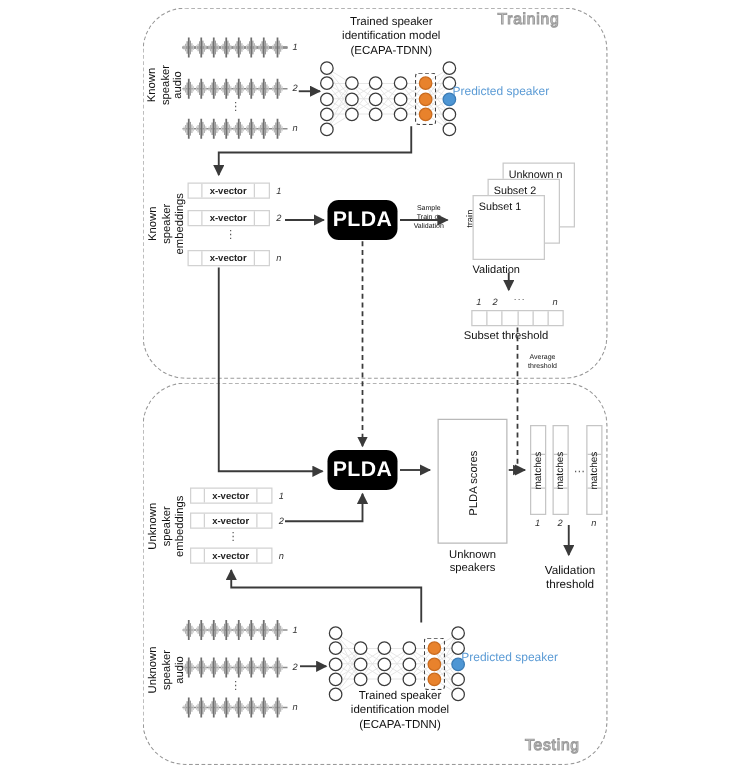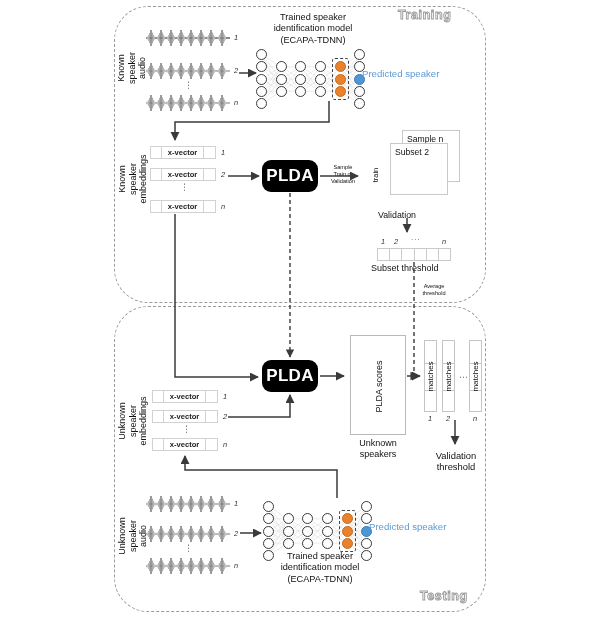--- a/index.html
+++ b/index.html
@@ -1,20 +1,20 @@
 <!DOCTYPE html>
 <html><head>
 <meta charset="utf-8">
 <style>
   html,body{margin:0;padding:0;background:#ffffff;}
   body{width:600px;height:621px;position:relative;font-family:"Liberation Sans",sans-serif;color:#111;overflow:hidden;}
   #stage{position:absolute;left:0;top:0;width:600px;height:621px;}
   .abs{position:absolute;}
   .phase-box{border:1.2px dashed #9a9a9a;border-radius:34px;background:transparent;}
-  .phase-label{font-size:12.5px;font-weight:bold;letter-spacing:.6px;color:#ffffff;
+  .phase-label{font-size:12.5px;font-weight:normal;letter-spacing:.6px;color:#ffffff;
     -webkit-text-stroke:0.9px #9b9b9b;text-shadow:0 0 0 #bbb;}
   .cap{font-size:9.2px;line-height:11.4px;text-align:center;color:#111;}
   .cap-s{font-size:5.6px;line-height:7px;text-align:center;color:#111;}
   .vlabel{font-size:9px;line-height:11px;text-align:center;color:#111;
     transform:rotate(-90deg);transform-origin:50% 50%;white-space:nowrap;}
   .vlabel2{font-size:9px;line-height:10.5px;text-align:center;color:#111;
     transform:rotate(-90deg);transform-origin:50% 50%;}
   .plda{background:#000;color:#fff;border-radius:9px;display:flex;align-items:center;
     justify-content:center;font-size:17px;font-weight:bold;letter-spacing:.3px;}
   .node{position:absolute;width:11px;height:11px;border-radius:50%;border:1.1px solid #3a3a3a;background:#fff;box-sizing:border-box;}
@@ -232,24 +232,27 @@
     <div>Sample</div>
     <div>Train or</div>
     <div>Validation</div>
   </div>
 
   <div class="abs" style="left:362px;top:162px;width:26px;height:26px;">
     <div class="vlabel" style="width:26px;height:26px;display:flex;align-items:center;justify-content:center;font-size:7.5px;">train</div>
   </div>
 
   <div class="subset" style="left:402px;top:130px;width:58px;height:52px;">
-    <span>Sample n</span>
+    <span>Unknown n</span>
   </div>
   <div class="subset" style="left:390px;top:143px;width:58px;height:52px;">
     <span>Subset 2</span>
+  </div>
+  <div class="subset" style="left:378px;top:156px;width:58px;height:52px;">
+    <span>Subset 1</span>
   </div>
   <div class="abs" style="left:378px;top:210px;font-size:8.8px;">Validation</div>
 
   <div class="idx" style="left:381px;top:237px;">1</div>
   <div class="idx" style="left:394px;top:237px;">2</div>
   <div class="dots" style="left:411px;top:233px;font-size:8px;">...</div>
   <div class="idx" style="left:442px;top:237px;">n</div>
 
   <div class="thbox" style="left:377px;top:248px;width:74px;height:13px;">
     <div></div>

